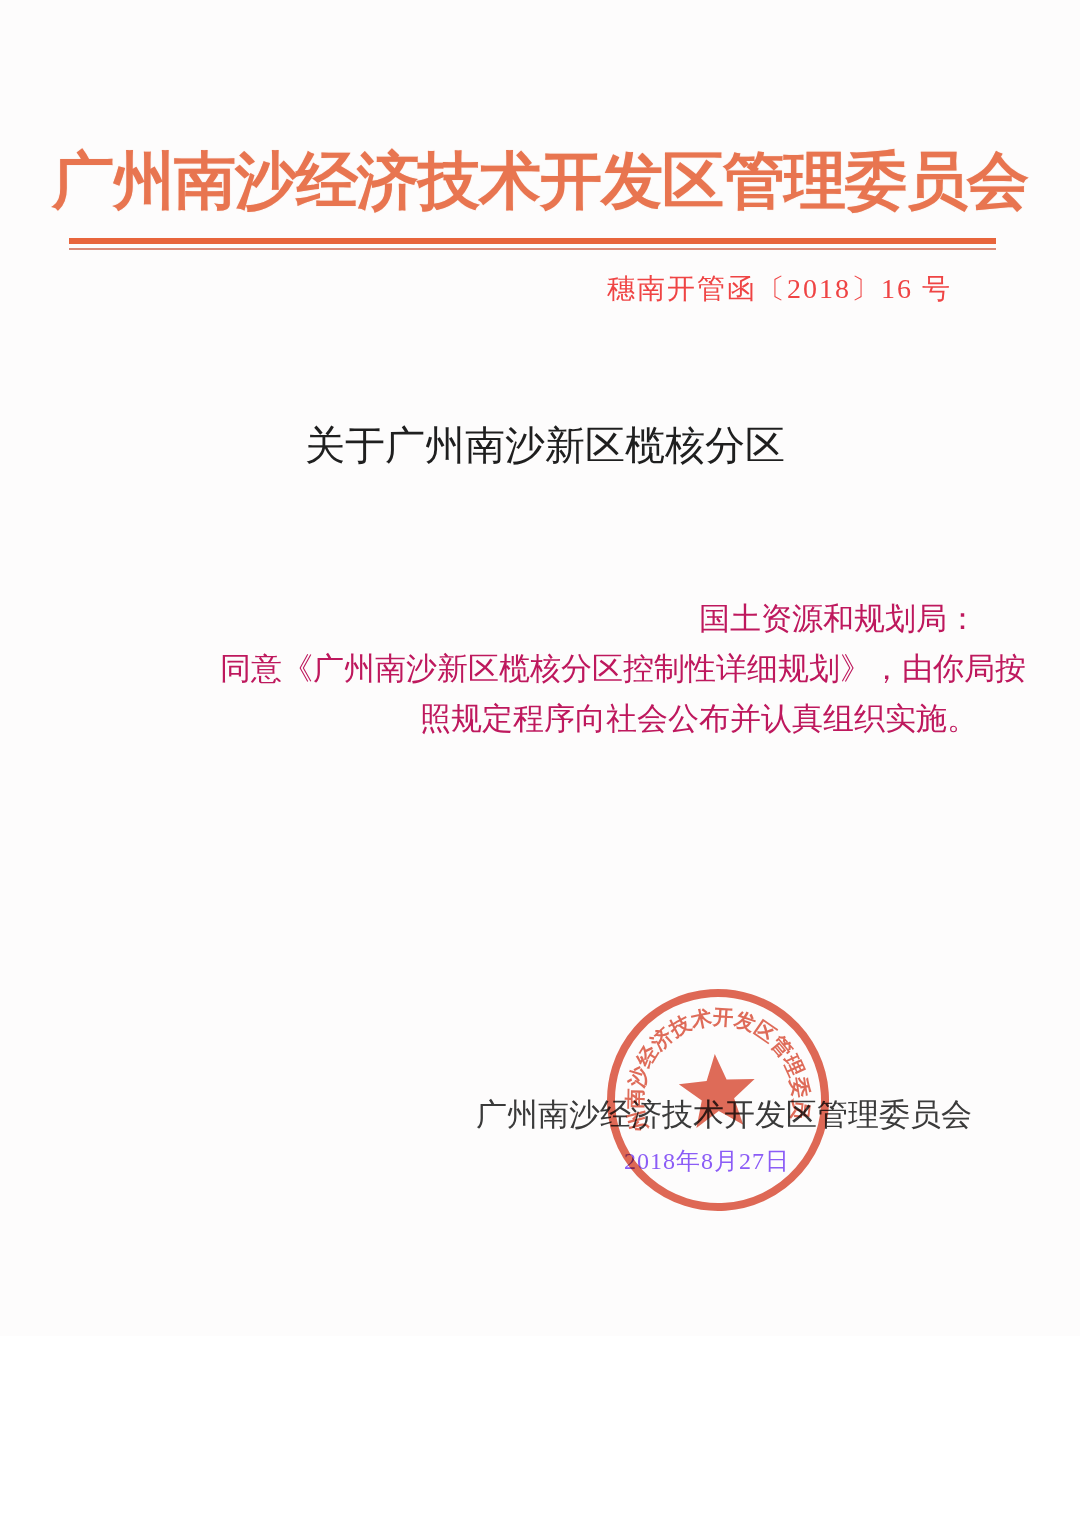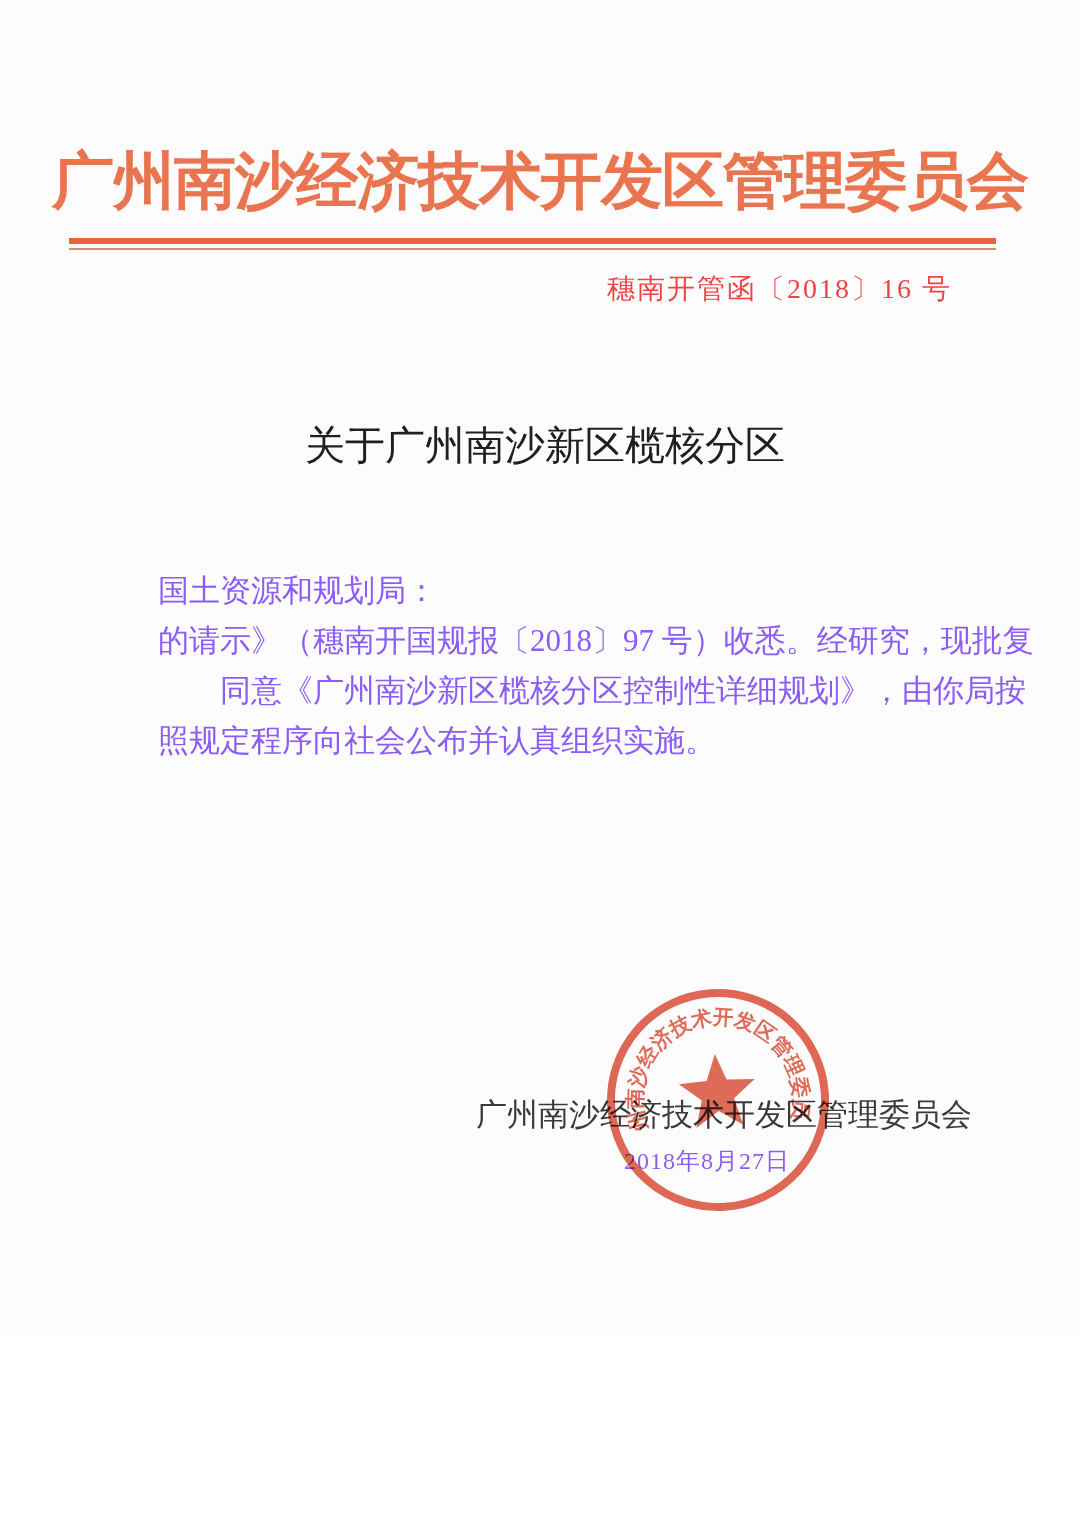--- a/index.html
+++ b/index.html
@@ -55,24 +55,25 @@
     text-align:center;
     font-size:40px;
     font-weight:normal;
     line-height:52px;
     color:#1f1f1f;
     letter-spacing:0px;
   }
   
   .doc-body{
     position:absolute;
-    top:566px;left:158px;width:820px;
+    top:594px;left:158px;width:820px;
     font-size:31px;
     line-height:50px;
-    color:#8b5cf6;
+    color:#be185d;
+    text-align:right;
   }
   .doc-body .line{white-space:nowrap;}
   .doc-body .indent{text-indent:62px;}
   
   .signature{
     position:absolute;
     top:1094px;left:476px;
     font-size:31px;
     color:#3a3a3a;
     white-space:nowrap;
@@ -116,21 +117,20 @@
   <div class="rule-top-thin"></div>
 
   <div class="doc-number">穗南开管函〔2018〕16 号</div>
 
   <div class="doc-title">
     <div>关于广州南沙新区榄核分区</div>
   </div>
 
   <div class="doc-body">
     <div class="line">国土资源和规划局：</div>
-    <div class="line">的请示》（穗南开国规报〔2018〕97 号）收悉。经研究，现批复</div>
     <div class="line indent">同意《广州南沙新区榄核分区控制性详细规划》，由你局按</div>
     <div class="line">照规定程序向社会公布并认真组织实施。</div>
   </div>
 
   <div class="signature">广州南沙经济技术开发区管理委员会</div>
 
   <div class="sign-date">2018年8月27日</div>
 
   <svg class="seal" viewBox="0 0 224 224">
     <defs>

